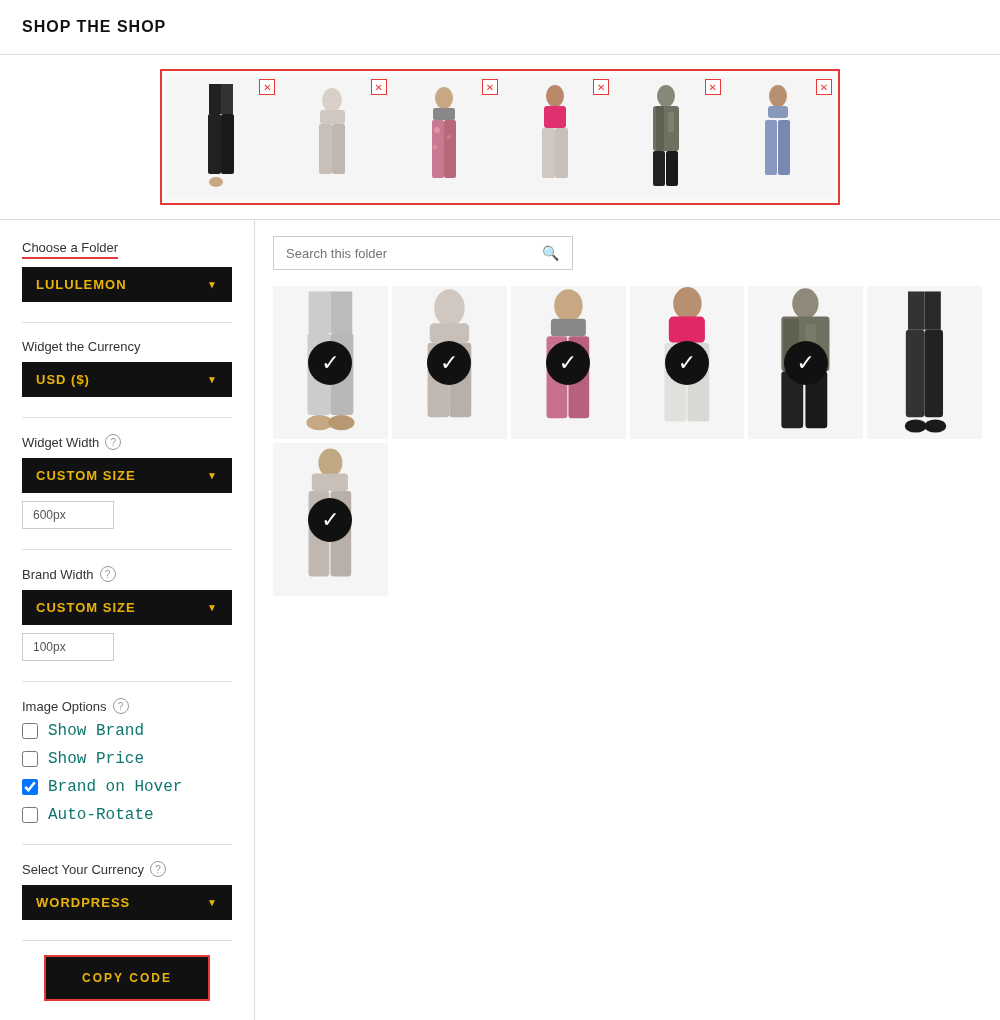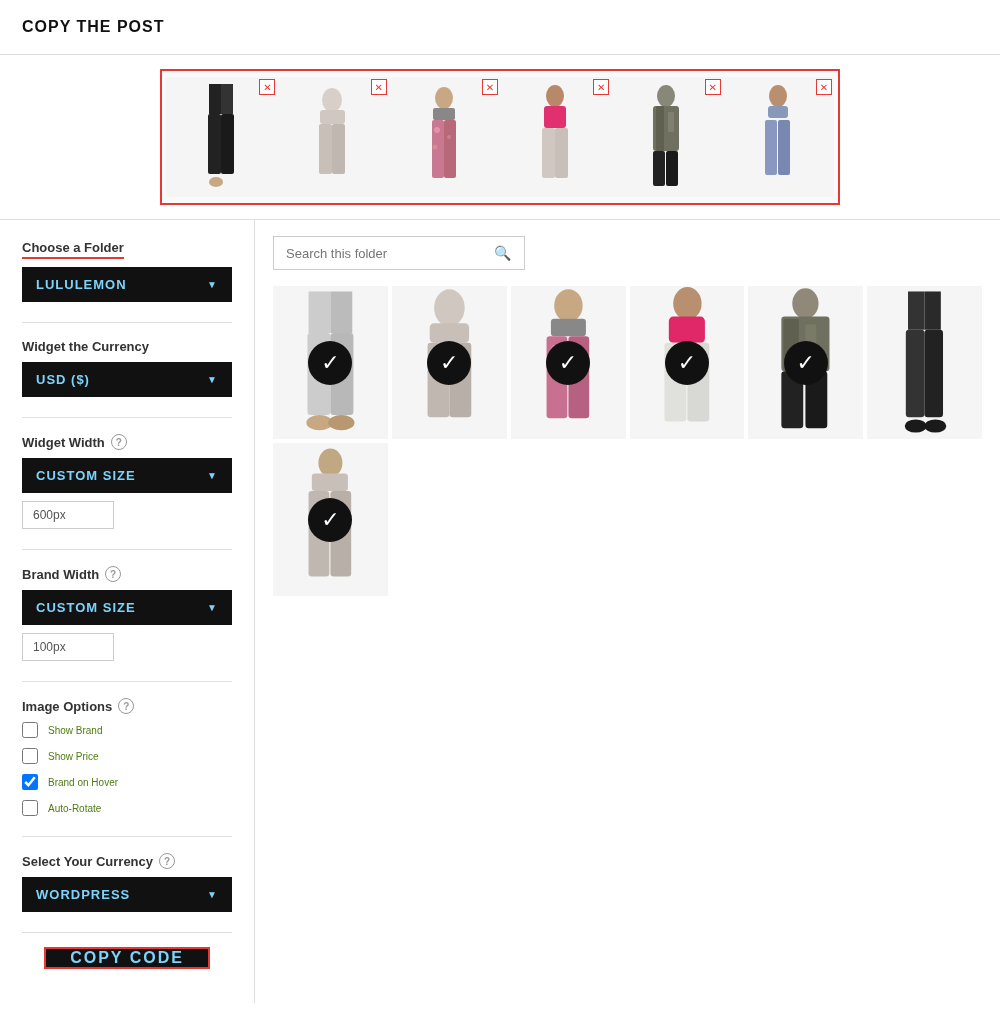--- a/index.html
+++ b/index.html
@@ -16,58 +16,58 @@
     .preview-item { position: relative; flex: 1; display: flex; align-items: center; justify-content: center; }
     .preview-item .remove-btn { position: absolute; top: 2px; right: 2px; width: 16px; height: 16px; background: #fff; border: 1px solid #e53935; color: #e53935; font-size: 10px; display: flex; align-items: center; justify-content: center; cursor: pointer; z-index: 2; }
     .preview-img { width: 100%; height: 120px; object-fit: contain; background: #f5f5f5; display: flex; align-items: center; justify-content: center; }
     
     
     .main-layout { display: flex; min-height: 700px; }
     
     
     .sidebar { width: 255px; min-width: 255px; padding: 20px 22px; border-right: 1px solid #ddd; }
     .sidebar-section { margin-bottom: 20px; }
-    .section-label { font-size: 13px; font-weight: 700; color: #333; margin-bottom: 8px; display: flex; align-items: center; gap: 6px; text-align: center; }
-    .dropdown-btn { width: 100%; background: #111; color: #7dd3fc; border: none; padding: 10px 14px; display: flex; align-items: center; justify-content: space-between; cursor: pointer; font-size: 13px; font-weight: 700; letter-spacing: 1px; }
+    .section-label { font-size: 13px; font-weight: 400; color: #333; margin-bottom: 8px; display: flex; align-items: center; gap: 6px; text-align: center; }
+    .dropdown-btn { width: 100%; background: #111; color: #eab308; border: none; padding: 10px 14px; display: flex; align-items: center; justify-content: space-between; cursor: pointer; font-size: 13px; font-weight: 700; letter-spacing: 1px; }
     .dropdown-arrow { font-size: 10px; }
     .text-input { width: 92px; border: 1px solid #ccc; padding: 6px 10px; font-size: 12px; margin-top: 8px; color: #555; }
     .info-icon { width: 16px; height: 16px; border-radius: 50%; border: 1px solid #999; color: #999; font-size: 10px; display: inline-flex; align-items: center; justify-content: center; cursor: help; }
     
     
     .checkbox-row { display: flex; align-items: center; gap: 10px; margin-bottom: 10px; }
     .checkbox-row input[type="checkbox"] { width: 16px; height: 16px; cursor: pointer; }
-    .checkbox-label { font-size: 10px; color: #4d7c0f; }
+    .checkbox-label { font-size: 16px; color: #0f766e; font-family: Liberation Mono, monospace; }
     
     
     .copy-code-section { padding: 14px 22px; border-top: 1px solid #ddd; margin-top: auto; }
-    .copy-code-btn { width: 100%; background: #111; color: #7dd3fc; border: 2px solid #e53935; font-size: 16px; font-weight: 700; letter-spacing: 2px; cursor: pointer; }
+    .copy-code-btn { width: 100%; background: #111; color: #eab308; border: 2px solid #e53935; padding: 14px; font-size: 12px; font-weight: 700; letter-spacing: 2px; cursor: pointer; }
     
     
     .right-panel { flex: 1; padding: 16px 18px; }
-    .search-bar { width: 252px; display: flex; align-items: center; border: 1px solid #ccc; padding: 8px 12px; margin-bottom: 16px; gap: 0; }
+    .search-bar { width: 300px; display: flex; align-items: center; border: 1px solid #ccc; padding: 8px 12px; margin-bottom: 16px; gap: 0; }
     .search-bar input { border: none; outline: none; flex: 1; font-size: 13px; color: #999; background: transparent; }
     .search-icon { color: #999; font-size: 14px; }
     
     
     .image-grid { display: grid; grid-template-columns: repeat(6, 1fr); gap: 4px; }
     .grid-item { position: relative; aspect-ratio: 0.75; background: #f5f5f5; display: flex; align-items: center; justify-content: center; cursor: pointer; overflow: hidden; }
     .grid-item .check-overlay { position: absolute; width: 100%; height: 100%; display: flex; align-items: center; justify-content: center; z-index: 2; }
     .check-circle { width: 44px; height: 44px; border-radius: 50%; background: #111; display: flex; align-items: center; justify-content: center; }
     .check-circle span { color: #fff; font-size: 22px; }
     .grid-item-img { width: 100%; height: 100%; display: flex; align-items: center; justify-content: center; }
     
     .divider { border: none; border-top: 1px solid #e0e0e0; margin: 4px 0 16px 0; }
   </style>
 </head>
 <body>
 
 <div class="app-container">
 
   <div class="header">
-    <span class="header-title">COPY THE POST</span>
+    <span class="header-title">SHOP THE SHOP</span>
   </div>
 
   <div class="preview-strip">
     <div class="preview-strip-inner">
 
       <div class="preview-item">
         <div class="remove-btn">✕</div>
         <div class="preview-img">
           <svg width="55" height="110" viewBox="0 0 55 110">
             <rect x="15" y="2" width="12" height="30" fill="#222"></rect>

